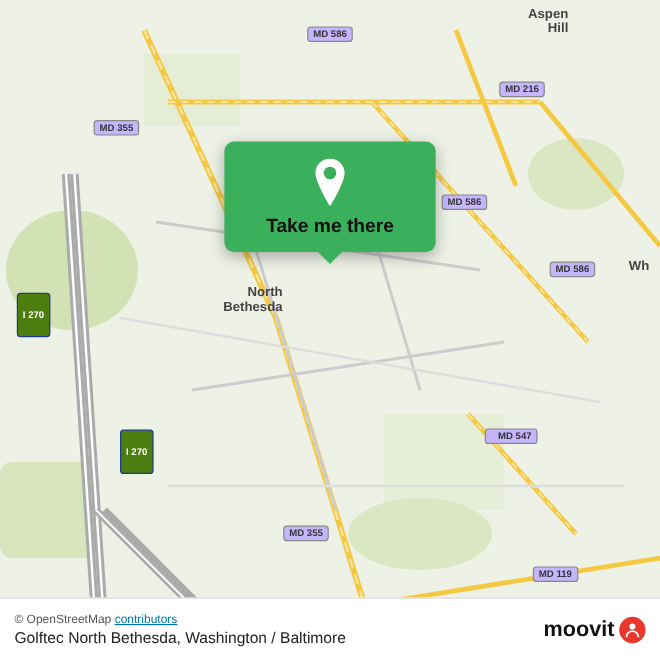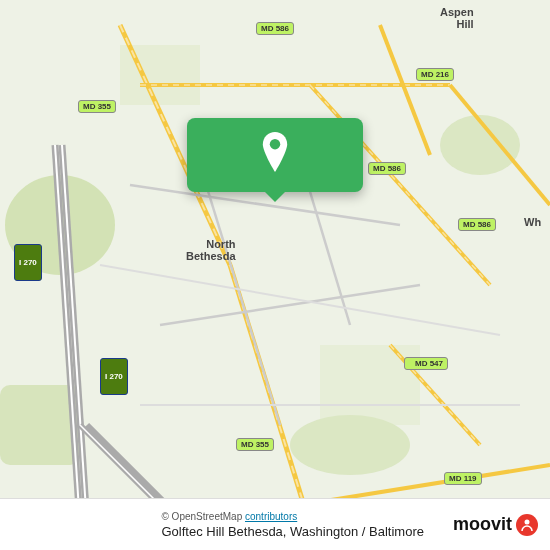--- a/index.html
+++ b/index.html
@@ -38,21 +38,21 @@
     .bottom-bar {
       position: absolute;
       bottom: 0;
       left: 0;
       right: 0;
       height: 52px;
       background: #fff;
       display: flex;
       align-items: center;
       padding: 0 12px;
-      justify-content: flex-end;
+      justify-content: space-between;
       border-top: 1px solid #ddd;
     }
 
     .bottom-bar-left {
       display: flex;
       flex-direction: column;
       gap: 2px;
     }
 
     .osm-text {
@@ -141,21 +141,21 @@
       color: #444;
       font-weight: bold;
       text-align: right;
     }
 
     .highway-shield {
       position: absolute;
       font-size: 8px;
       font-weight: bold;
       color: #333;
-      background: #bef264;
+      background: #c4b5fd;
       border: 1.5px solid #888;
       border-radius: 3px;
       padding: 1px 4px;
     }
 
     .interstate-shield {
       position: absolute;
       font-size: 8px;
       font-weight: bold;
       color: #fff;
@@ -233,29 +233,30 @@
   <div class="place-label" style="top:6px; left:440px; font-size:11px;">Aspen<br>Hill</div>
   <div class="place-label" style="top:238px; left:186px; font-size:11px;">North<br>Bethesda</div>
   <div class="place-label" style="top:216px; left:524px; font-size:11px;">Wh</div>
 
   <div class="popup-card">
 
     <svg class="pin-icon" viewBox="0 0 40 46" fill="none" xmlns="http://www.w3.org/2000/svg">
       <path d="M20 0C12.268 0 6 6.268 6 14c0 9.333 14 32 14 32s14-22.667 14-32C34 6.268 27.732 0 20 0z" fill="white"></path>
       <circle cx="20" cy="14" r="6" fill="#3aaf5c"></circle>
     </svg>
+    <span class="popup-label">Take me there</span>
   </div>
 
   <div class="bottom-bar">
     <div class="bottom-bar-left">
       <div class="osm-text">
         <span>© OpenStreetMap</span>
         <span style="color:#0078a8; text-decoration:underline; cursor:pointer;">contributors</span>
       </div>
-      <div class="location-title">Golftec Hill Bethesda, Washington / Baltimore</div>
+      <div class="location-title">Golftec North Bethesda, Washington / Baltimore</div>
     </div>
 
     <div class="moovit-logo">
       <span class="moovit-text">moovit</span>
       <div class="moovit-dot">
         <svg viewBox="0 0 14 14" fill="none" xmlns="http://www.w3.org/2000/svg">
           <circle cx="7" cy="4" r="2.5" fill="white"></circle>
           <path d="M2 13c0-2.761 2.239-5 5-5s5 2.239 5 5" stroke="white" stroke-width="1.5" fill="none"></path>
         </svg>
       </div>

